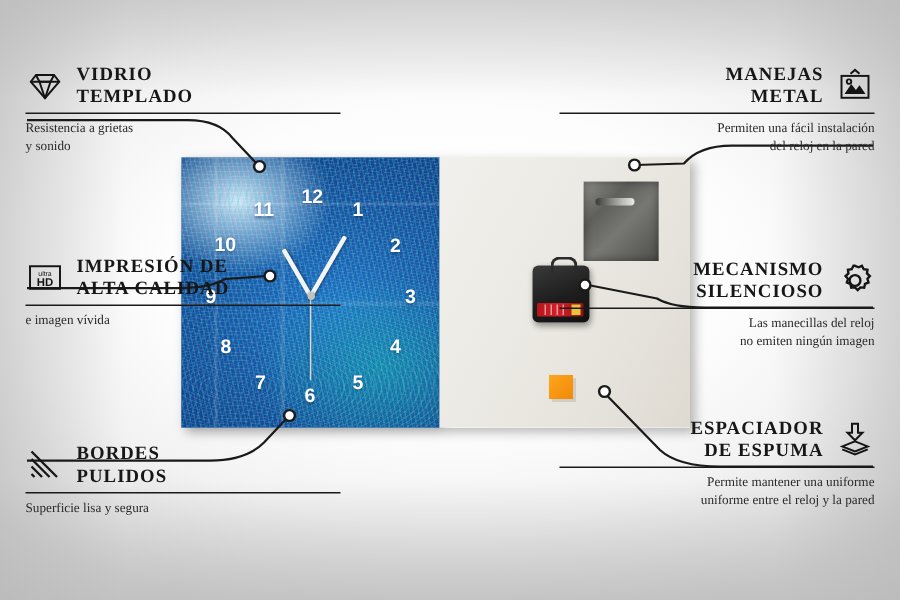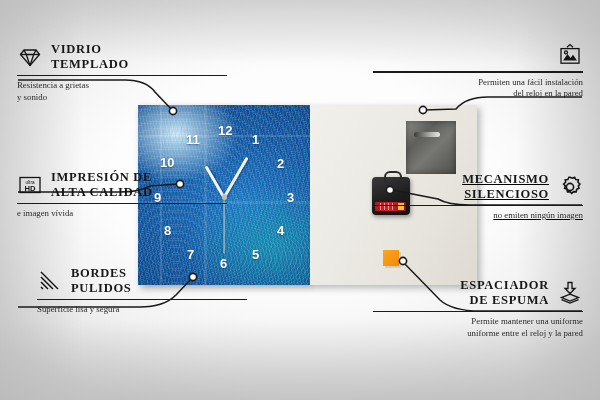--- a/index.html
+++ b/index.html
@@ -15,21 +15,21 @@
   #stage:before{
     content:"";position:absolute;inset:0;pointer-events:none;
     background:
       linear-gradient(to bottom, rgba(186,186,186,.55) 0%, rgba(255,255,255,0) 16%),
       linear-gradient(to top, rgba(182,182,182,.65) 0%, rgba(255,255,255,0) 20%),
       linear-gradient(to right, rgba(180,180,180,.5) 0%, rgba(255,255,255,0) 14%),
       linear-gradient(to left, rgba(180,180,180,.5) 0%, rgba(255,255,255,0) 14%);
   }
 
   
-  #product{position:absolute;left:138px;top:105px;width:339px;height:180px;}
+  #product{position:absolute;left:121px;top:105px;width:339px;height:180px;}
   .panel{position:absolute;top:0;height:180px;}
   #clock-panel{left:0;width:172px;overflow:hidden;
     box-shadow:3px 3px 7px rgba(0,0,0,.35);
     background:
       radial-gradient(ellipse 60% 45% at 22% 16%, rgba(215,235,250,.95) 0%, rgba(120,180,225,0) 60%),
       radial-gradient(ellipse 80% 55% at 78% 78%, rgba(20,170,175,.55) 0%, rgba(10,70,150,0) 62%),
       radial-gradient(ellipse 95% 70% at 60% 55%, #1f6fc4 0%, #17529f 55%, #0f3f86 100%),
       linear-gradient(152deg,#7fb6e4 0%,#2f7fd0 28%,#1463b4 55%,#0d4a96 82%,#0b3f86 100%);
   }
   
@@ -196,21 +196,21 @@
       </span>
       <span>
         <div class="title">IMPRESIÓN DE</div>
         <div class="title">ALTA CALIDAD</div>
       </span>
     </div>
     <div class="rule"></div>
     <div class="desc">e imagen vívida</div>
   </div>
 
-  <div class="callout left" style="left:17px;top:266px;margin-left:20px;">
+  <div class="callout left" style="left:17px;top:295px;">
     <div class="head">
       <span class="ico">
         <svg width="26" height="26" viewBox="0 0 26 26">
             <g stroke="#141414" stroke-width="1.5" fill="none">
           <path d="M4 4 L21 21"></path>
               <path d="M4 9 L16 21"></path>
               <path d="M4 14 L11 21"></path>
               <path d="M4 19 L6 21"></path>
         </g>
           </svg>
@@ -219,52 +219,57 @@
         <div class="title">BORDES</div>
         <div class="title">PULIDOS</div>
       </span>
     </div>
     <div class="rule"></div>
     <div class="desc">Superficie lisa y segura</div>
   </div>
 
   <div class="callout right" style="left:373px;top:42px;">
     <div class="head">
+      <span>
+        <div class="title">MANEJAS</div>
+        <div class="title">METAL</div>
+      </span>
       <span class="ico">
         <svg width="26" height="26" viewBox="0 0 26 26">
             <g fill="none" stroke="#141414" stroke-width="1.3">
           <path d="M10 5.2 L13 2.6 L16 5.2"></path>
           <rect x="4" y="6.6" width="18" height="14.6"></rect>
           <path d="M6 18.6 L10.5 12 L13.6 16 L16 12.8 L20 18.6 Z" fill="#141414" stroke="none"></path>
           <circle cx="9" cy="10.4" r="1.5"></circle>
         </g>
           </svg>
       </span>
     </div>
     <div class="rule"></div>
     <div class="desc">Permiten una fácil instalación</div>
     <div class="desc">del reloj en la pared</div>
   </div>
 
-  <div class="callout right" style="left:373px;top:172px;text-decoration:underline;">
+  <div class="callout right" style="left:373px;top:172px;">
     <div class="head">
       <span>
         <div class="title">MECANISMO</div>
         <div class="title">SILENCIOSO</div>
       </span>
       <span class="ico">
         <svg width="26" height="26" viewBox="0 0 26 26">
             <g fill="none" stroke="#141414" stroke-width="1.6">
           <path d="M13 3.2 l2.4 1.0 2.2-1.0 1.2 2.3 2.5 0.3 -0.3 2.5 1.9 1.7 -1.6 1.9 0.7 2.4 -2.3 1.0 -0.6 2.5 -2.5-0.2 -1.8 1.8 -1.8-1.8 -2.5 0.2 -0.6-2.5 -2.3-1.0 0.7-2.4 -1.6-1.9 1.9-1.7 -0.3-2.5 2.5-0.3 1.2-2.3 z"></path>
           <circle cx="13" cy="13" r="3.6"></circle>
         </g>
           </svg>
       </span>
     </div>
     <div class="rule"></div>
+    <div class="desc">Las manecillas del reloj</div>
     <div class="desc">no emiten ningún imagen</div>
   </div>
 
   <div class="callout right" style="left:373px;top:278px;">
     <div class="head">
       <span>
         <div class="title">ESPACIADOR</div>
         <div class="title">DE ESPUMA</div>
       </span>
       <span class="ico">

